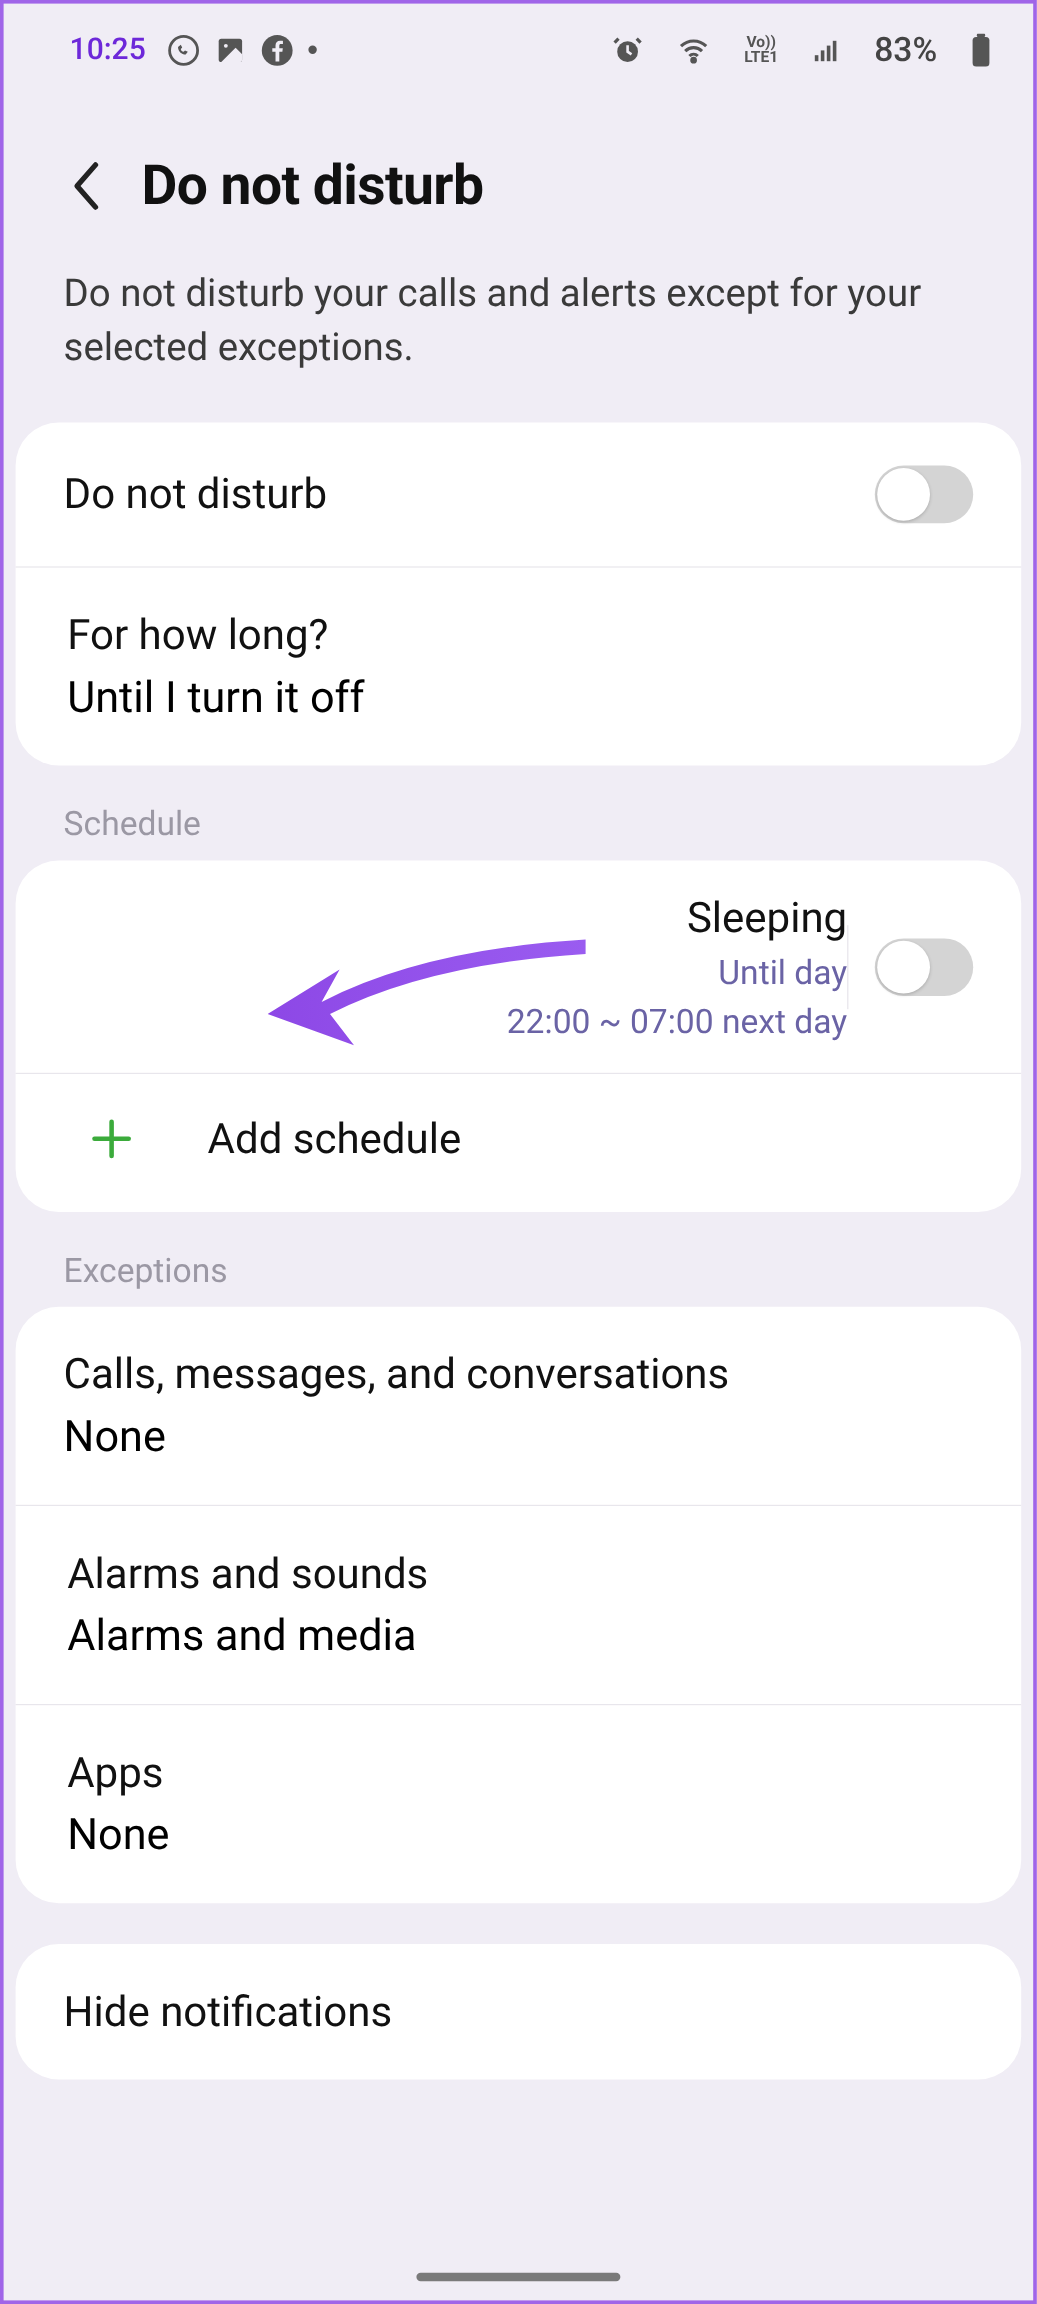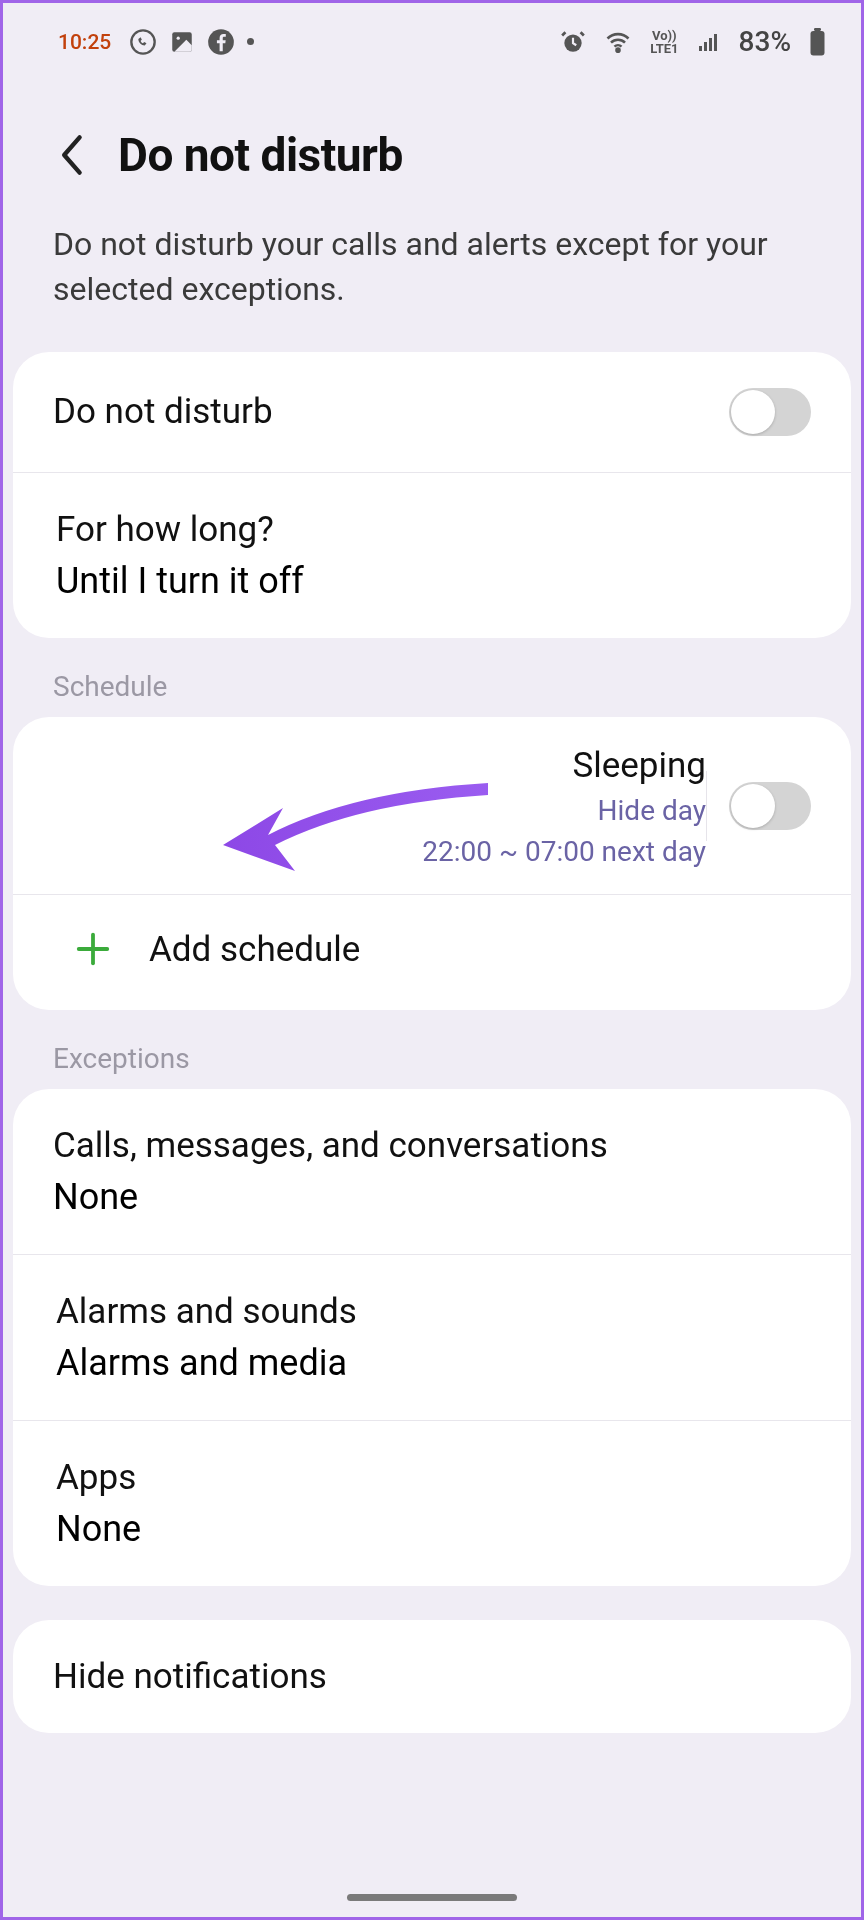--- a/index.html
+++ b/index.html
@@ -28,25 +28,25 @@
       font-weight: 500;
     }
     .status-left {
       display: flex;
       align-items: center;
       gap: 12px;
     }
     .status-right {
       display: flex;
       align-items: center;
-      gap: 18px;
+      gap: 28px;
     }
     .status-time {
-      font-size: 21px;
-      color: #c2410c;
+      font-size: 25px;
+      color: #6d28d9;
       margin-right: 6px;
     }
     .status-dot {
       width: 7px;
       height: 7px;
       background: #555;
       border-radius: 50%;
     }
     .sb-icon { display: inline-flex; align-items: center; justify-content: center; }
     .battery-pct { font-size: 28px; color: #444; }
@@ -130,21 +130,21 @@
     .section-label {
       font-size: 28px;
       color: #9b98a4;
       padding: 32px 50px 14px 50px;
     }
     
     .add-row {
       display: flex;
       align-items: center;
       padding: 34px 40px 40px 60px;
-      gap: 36px;
+      gap: 60px;
       border-top: 1px solid #e8e6ec;
     }
     .plus-icon {
       width: 40px;
       height: 40px;
       display: flex;
       align-items: center;
       justify-content: center;
     }
     .add-label {
@@ -266,21 +266,21 @@
       <div class="row-sub">Until I turn it off</div>
     </div>
   </div>
 </div>
 
 <div class="section-label">Schedule</div>
 <div class="card">
   <div class="row sleeping-row">
     <div class="row-texts">
       <div class="row-title">Sleeping</div>
-      <div class="row-sub-dim">Hide day</div>
+      <div class="row-sub-dim">Until day</div>
       <div class="row-sub-dim">22:00 ~ 07:00 next day</div>
     </div>
     <div class="sleeping-right">
       <div class="toggle-divider"></div>
       <div class="toggle">
         <div class="toggle-knob"></div>
       </div>
     </div>
   </div>
   <div class="add-row">

